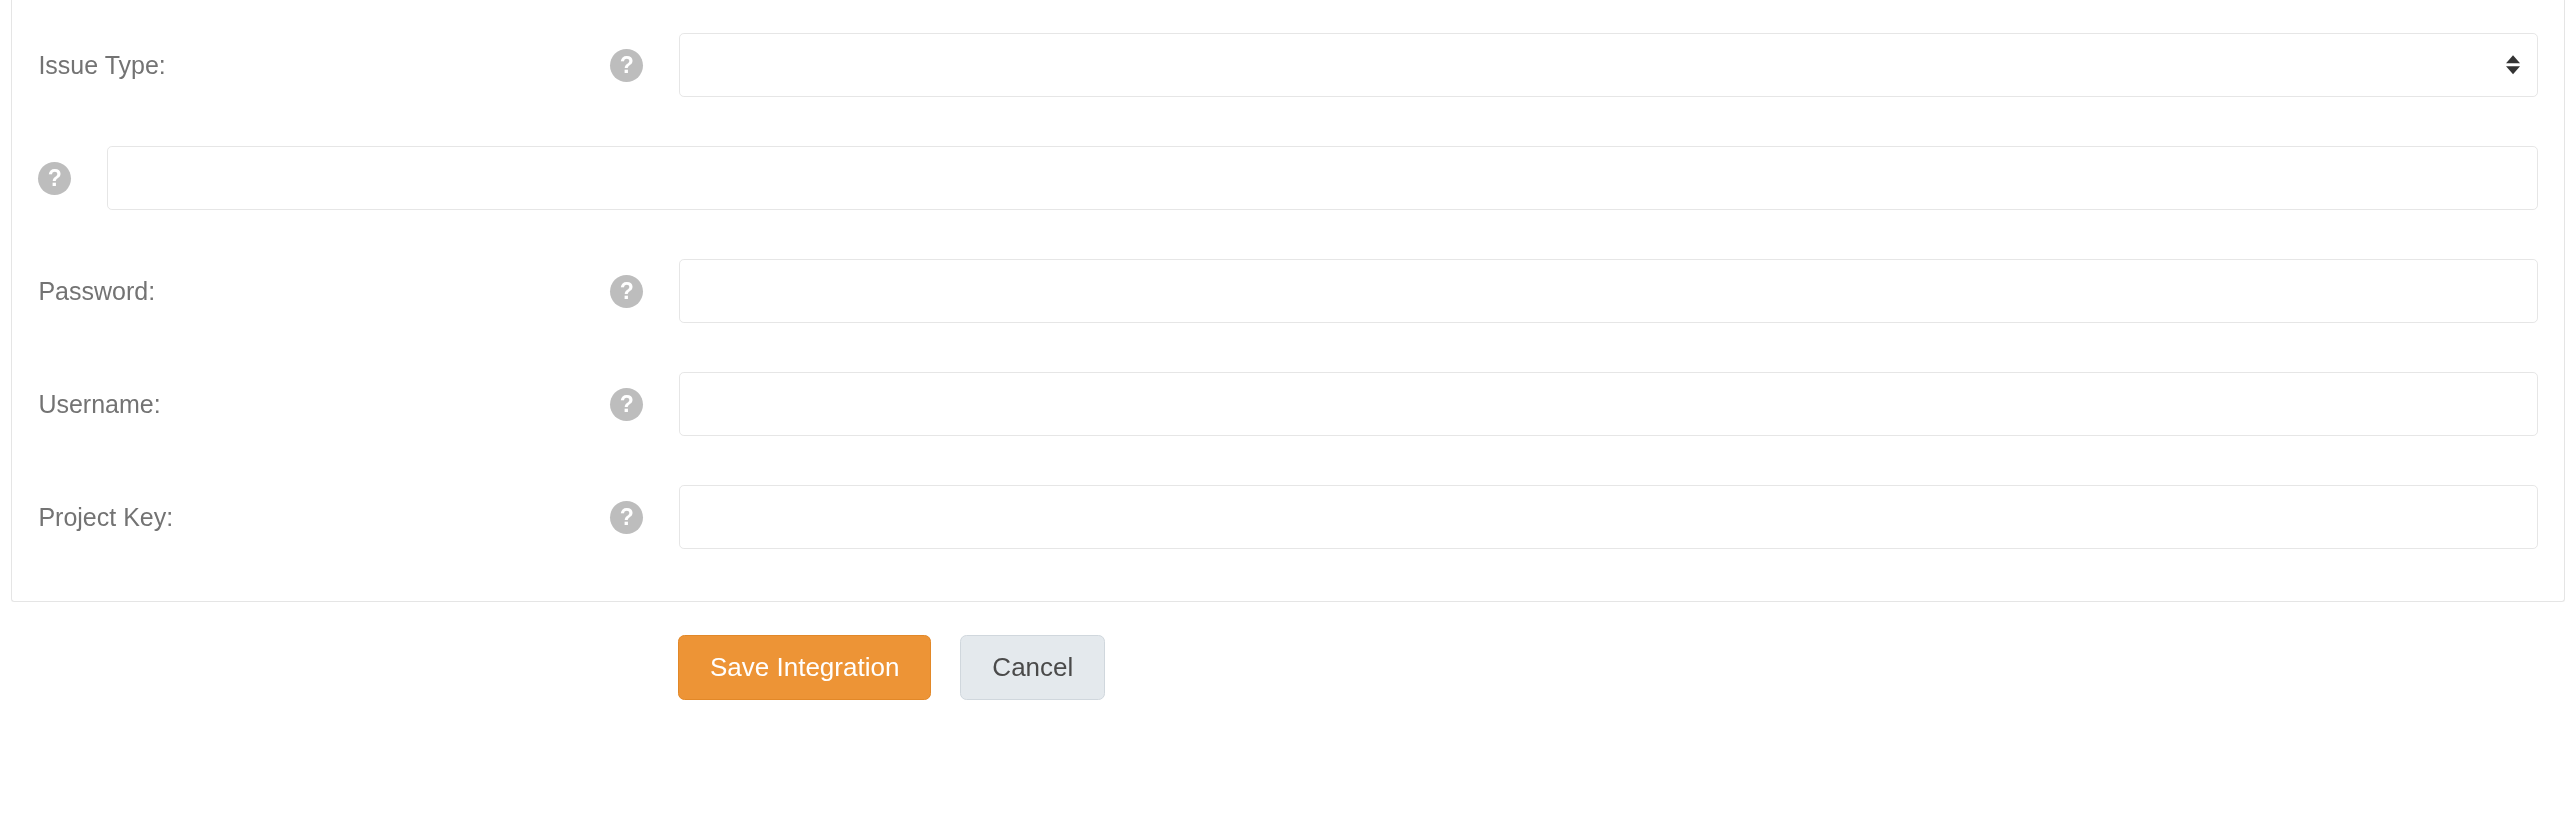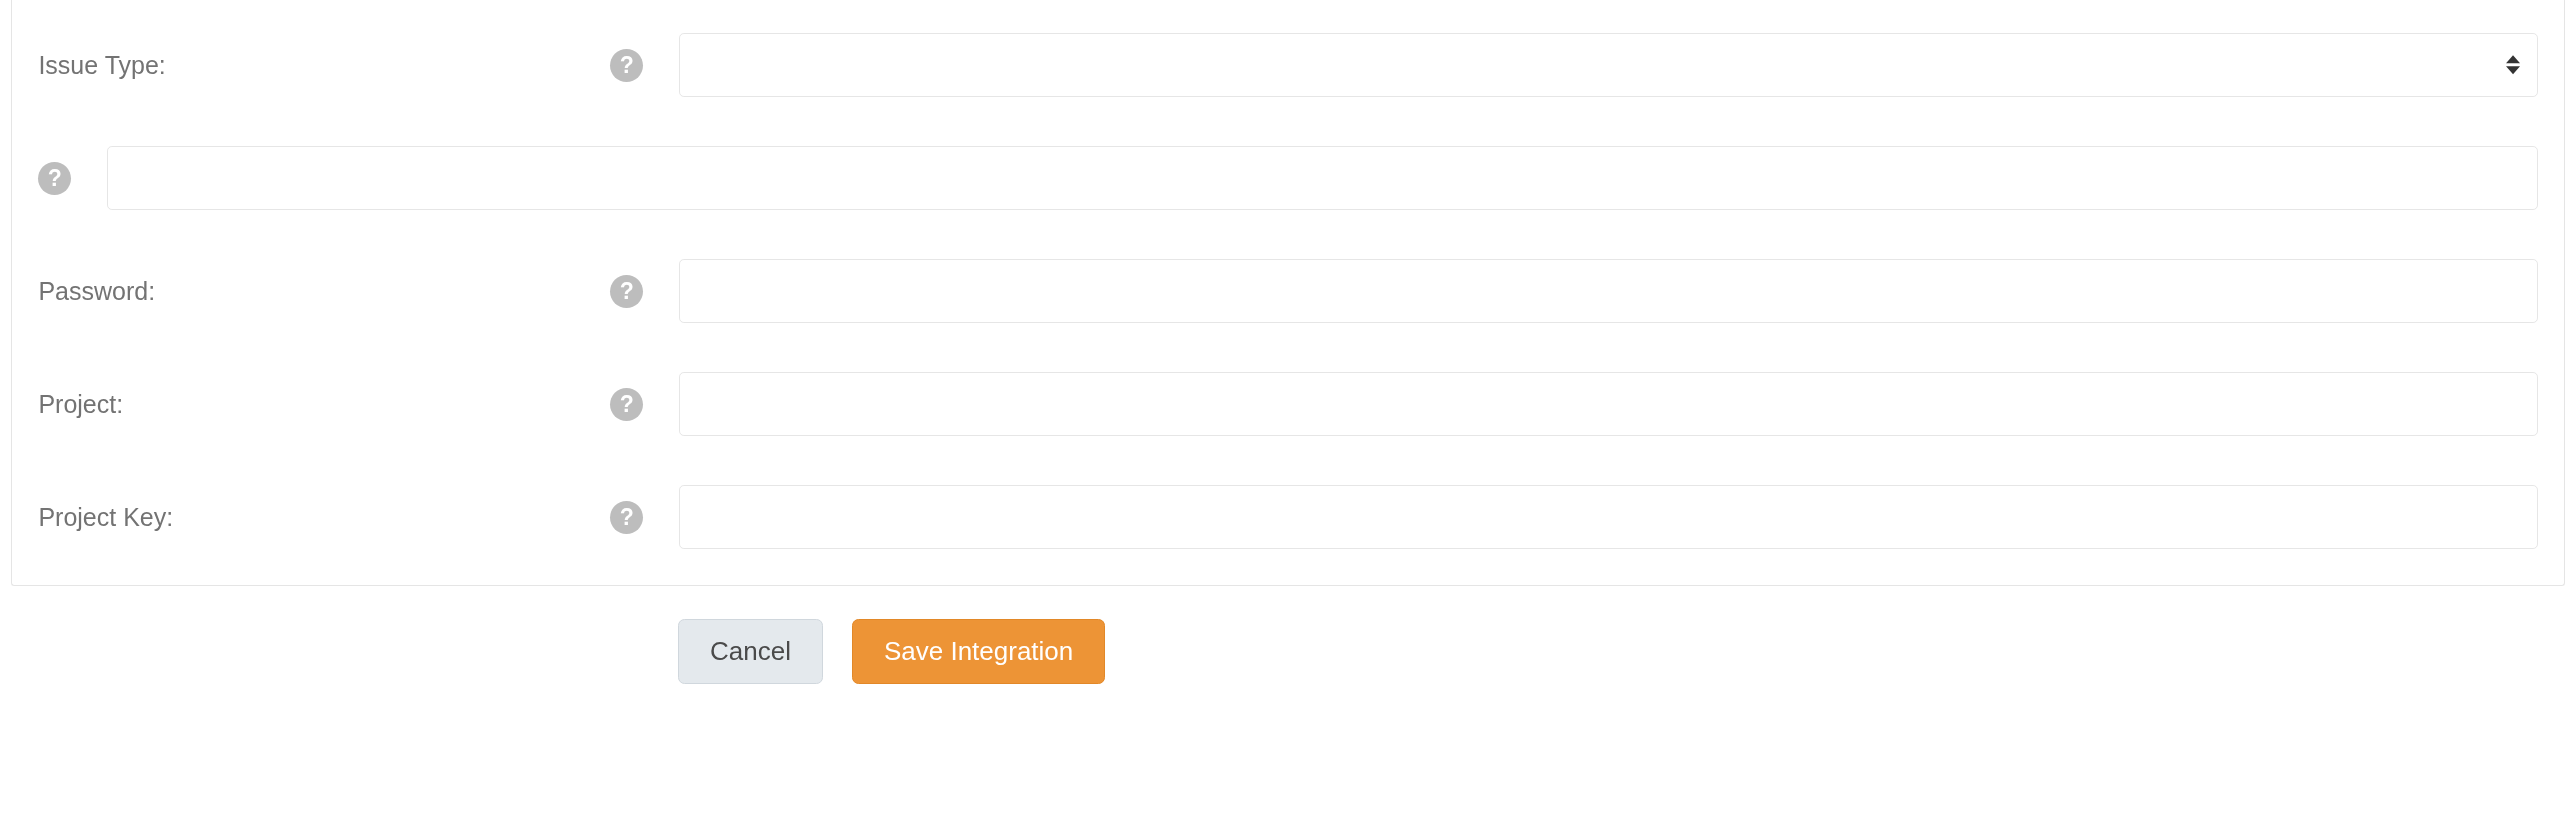--- a/index.html
+++ b/index.html
@@ -19,21 +19,21 @@
       border-radius: 0 0 3.3px 3.3px;
       margin: 0 11.4px;
       padding: 33px 26px 36px 26px;
     }
     .form-row {
       display: flex;
       align-items: center;
       margin-bottom: 49px;
     }
     .form-row:last-child {
-      margin-bottom: 0;
+      margin-bottom: 16px;
     }
     .form-label {
       width: 572px;
       color: #737373;
       font-size: 25px;
       flex-shrink: 0;
     }
     .help-col {
       width: 69px;
       flex-shrink: 0;
@@ -158,21 +158,21 @@
     <div class="form-label">Password:</div>
     <div class="help-col">
       <span class="help-icon">?</span>
     </div>
     <div class="input-col">
       <input type="text" class="text-input" value="" style="">
     </div>
   </div>
 
   <div class="form-row">
-    <div class="form-label">Project:</div>
+    <div class="form-label">Username:</div>
     <div class="help-col">
       <span class="help-icon">?</span>
     </div>
     <div class="input-col">
       <input type="password" class="text-input" value="" style="">
     </div>
   </div>
 
   <div class="form-row">
     <div class="form-label">Project Key:</div>
@@ -180,16 +180,16 @@
       <span class="help-icon">?</span>
     </div>
     <div class="input-col">
       <input type="text" class="text-input" value="" style="">
     </div>
   </div>
 
 </div>
 
 <div class="button-row">
+  <button class="btn btn-primary">Save Integration</button>
   <button class="btn btn-secondary">Cancel</button>
-  <button class="btn btn-primary">Save Integration</button>
 </div>
 
 
 </body></html>

